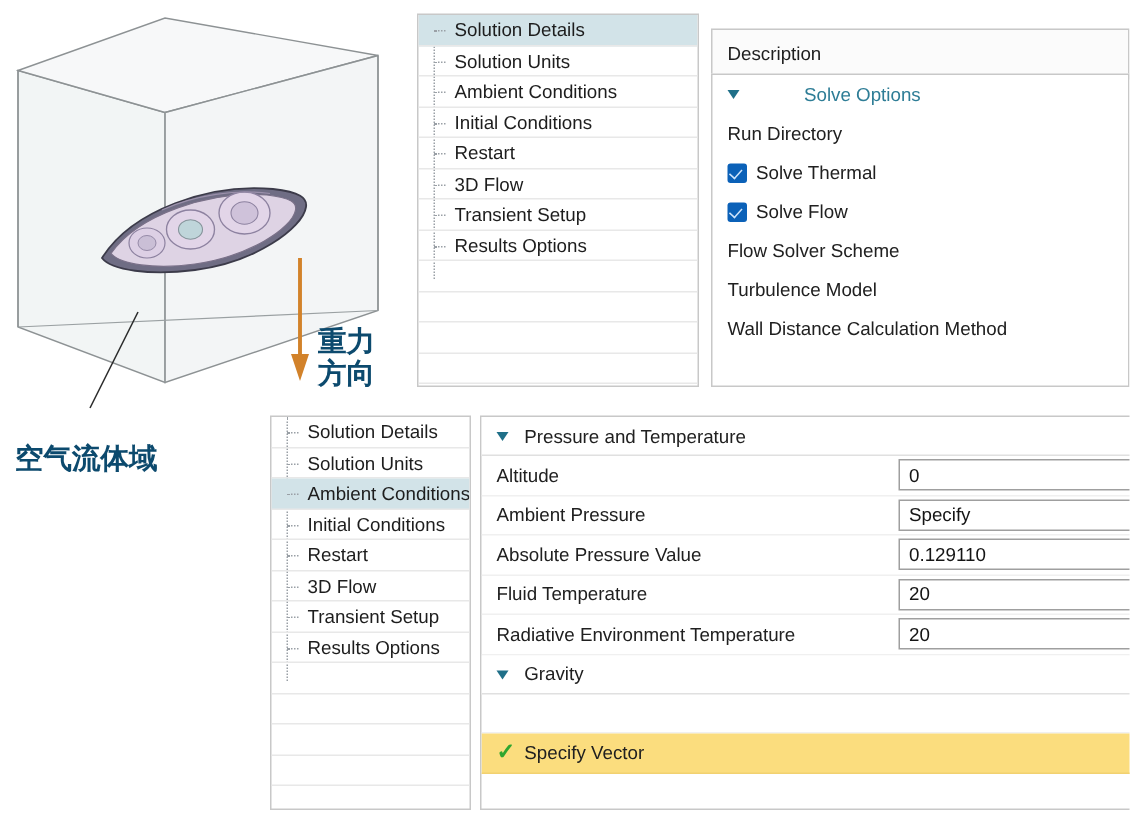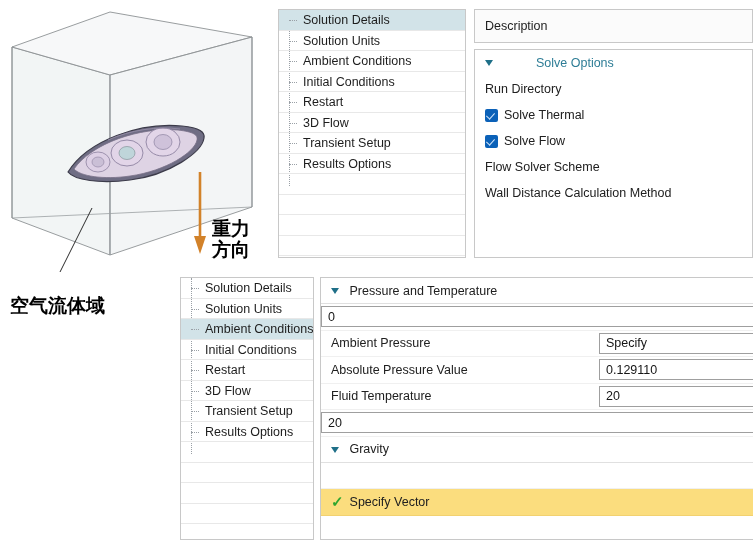--- a/index.html
+++ b/index.html
@@ -22,21 +22,21 @@
     position: absolute;
     left: 0; top: 0;
     width: 280px; height: 285px;
   }
   #cube-svg { position: absolute; left: 0; top: 0; }
 
   .cn-label {
     position: absolute;
     font-family: "DejaVu Sans", sans-serif;
     font-weight: bold;
-    color: #000000;
+    color: #0c4a6e;
     white-space: nowrap;
   }
   #label-gravity {
     left: 212px; top: 218px;
     font-size: 19px;
     line-height: 21px;
     text-align: left;
   }
   #label-domain {
     left: 10px; top: 293px;
@@ -324,21 +324,21 @@
       <div class="tree-row"><span class="twig"></span><span>3D Flow</span></div>
       <div class="tree-row"><span class="twig"></span><span>Transient Setup</span></div>
       <div class="tree-row"><span class="twig"></span><span>Results Options</span></div>
       <div class="tree-row empty"></div>
       <div class="tree-row empty"></div>
       <div class="tree-row empty"></div>
       <div class="tree-row empty"></div>
     </div>
 </div>
 
-<div id="desc-header" style="left:474px; top:9px; width:279px; height:34px;">
+<div id="desc-header" style="left:474px; top:19px; width:279px; height:34px;">
   <span>Description</span>
 </div>
 
 <div class="prop-list" id="solve-options" style="left:474px; top:49px; width:279px; height:209px;">
   <div class="prop-row group-head">
     <span class="tri"></span>
     <span>Solve Options</span>
   </div>
   <div id="solve-options-rows">
       <div class="prop-row">
@@ -347,20 +347,23 @@
       <div class="prop-row">
         <span class="cbx"></span>
         <span class="prop-label">Solve Thermal</span>
       </div>
       <div class="prop-row">
         <span class="cbx"></span>
         <span class="prop-label">Solve Flow</span>
       </div>
       <div class="prop-row">
         <span class="prop-label">Flow Solver Scheme</span>
+      </div>
+      <div class="prop-row">
+        <span class="prop-label">Turbulence Model</span>
       </div>
       <div class="prop-row">
         <span class="prop-label">Wall Distance Calculation Method</span>
       </div>
     </div>
 </div>
 
 <div class="tree" id="bottom-tree" style="left:180px; top:277px; width:134px; height:263px;">
   <div class="tree-spine" style="height:176px;"></div>
   <div class="tree-rows" id="bottom-tree-rows">
@@ -384,20 +387,21 @@
 
   <div class="grid-row section" style="height:26px;">
     <div class="cell-label group-head" style="flex:1 1 auto;">
       <span class="tri"></span>
       <span>Pressure and Temperature</span>
     </div>
   </div>
 
   <div id="pressure-rows">
       <div class="grid-row">
+        <div class="cell-label">Altitude</div>
         <div class="field">
           <span class="val">0</span>
           <span class="unit">
             <span>mm</span>
             <span class="caret"></span>
           </span>
         </div>
       </div>
       <div class="grid-row">
         <div class="cell-label">Ambient Pressure</div>
@@ -419,20 +423,21 @@
         <div class="cell-label">Fluid Temperature</div>
         <div class="field">
           <span class="val">20</span>
           <span class="unit">
             <span>°C</span>
             <span class="caret"></span>
           </span>
         </div>
       </div>
       <div class="grid-row">
+        <div class="cell-label">Radiative Environment Temperature</div>
         <div class="field">
           <span class="val">20</span>
           <span class="unit">
             <span>°C</span>
             <span class="caret"></span>
           </span>
         </div>
       </div>
     </div>
 

